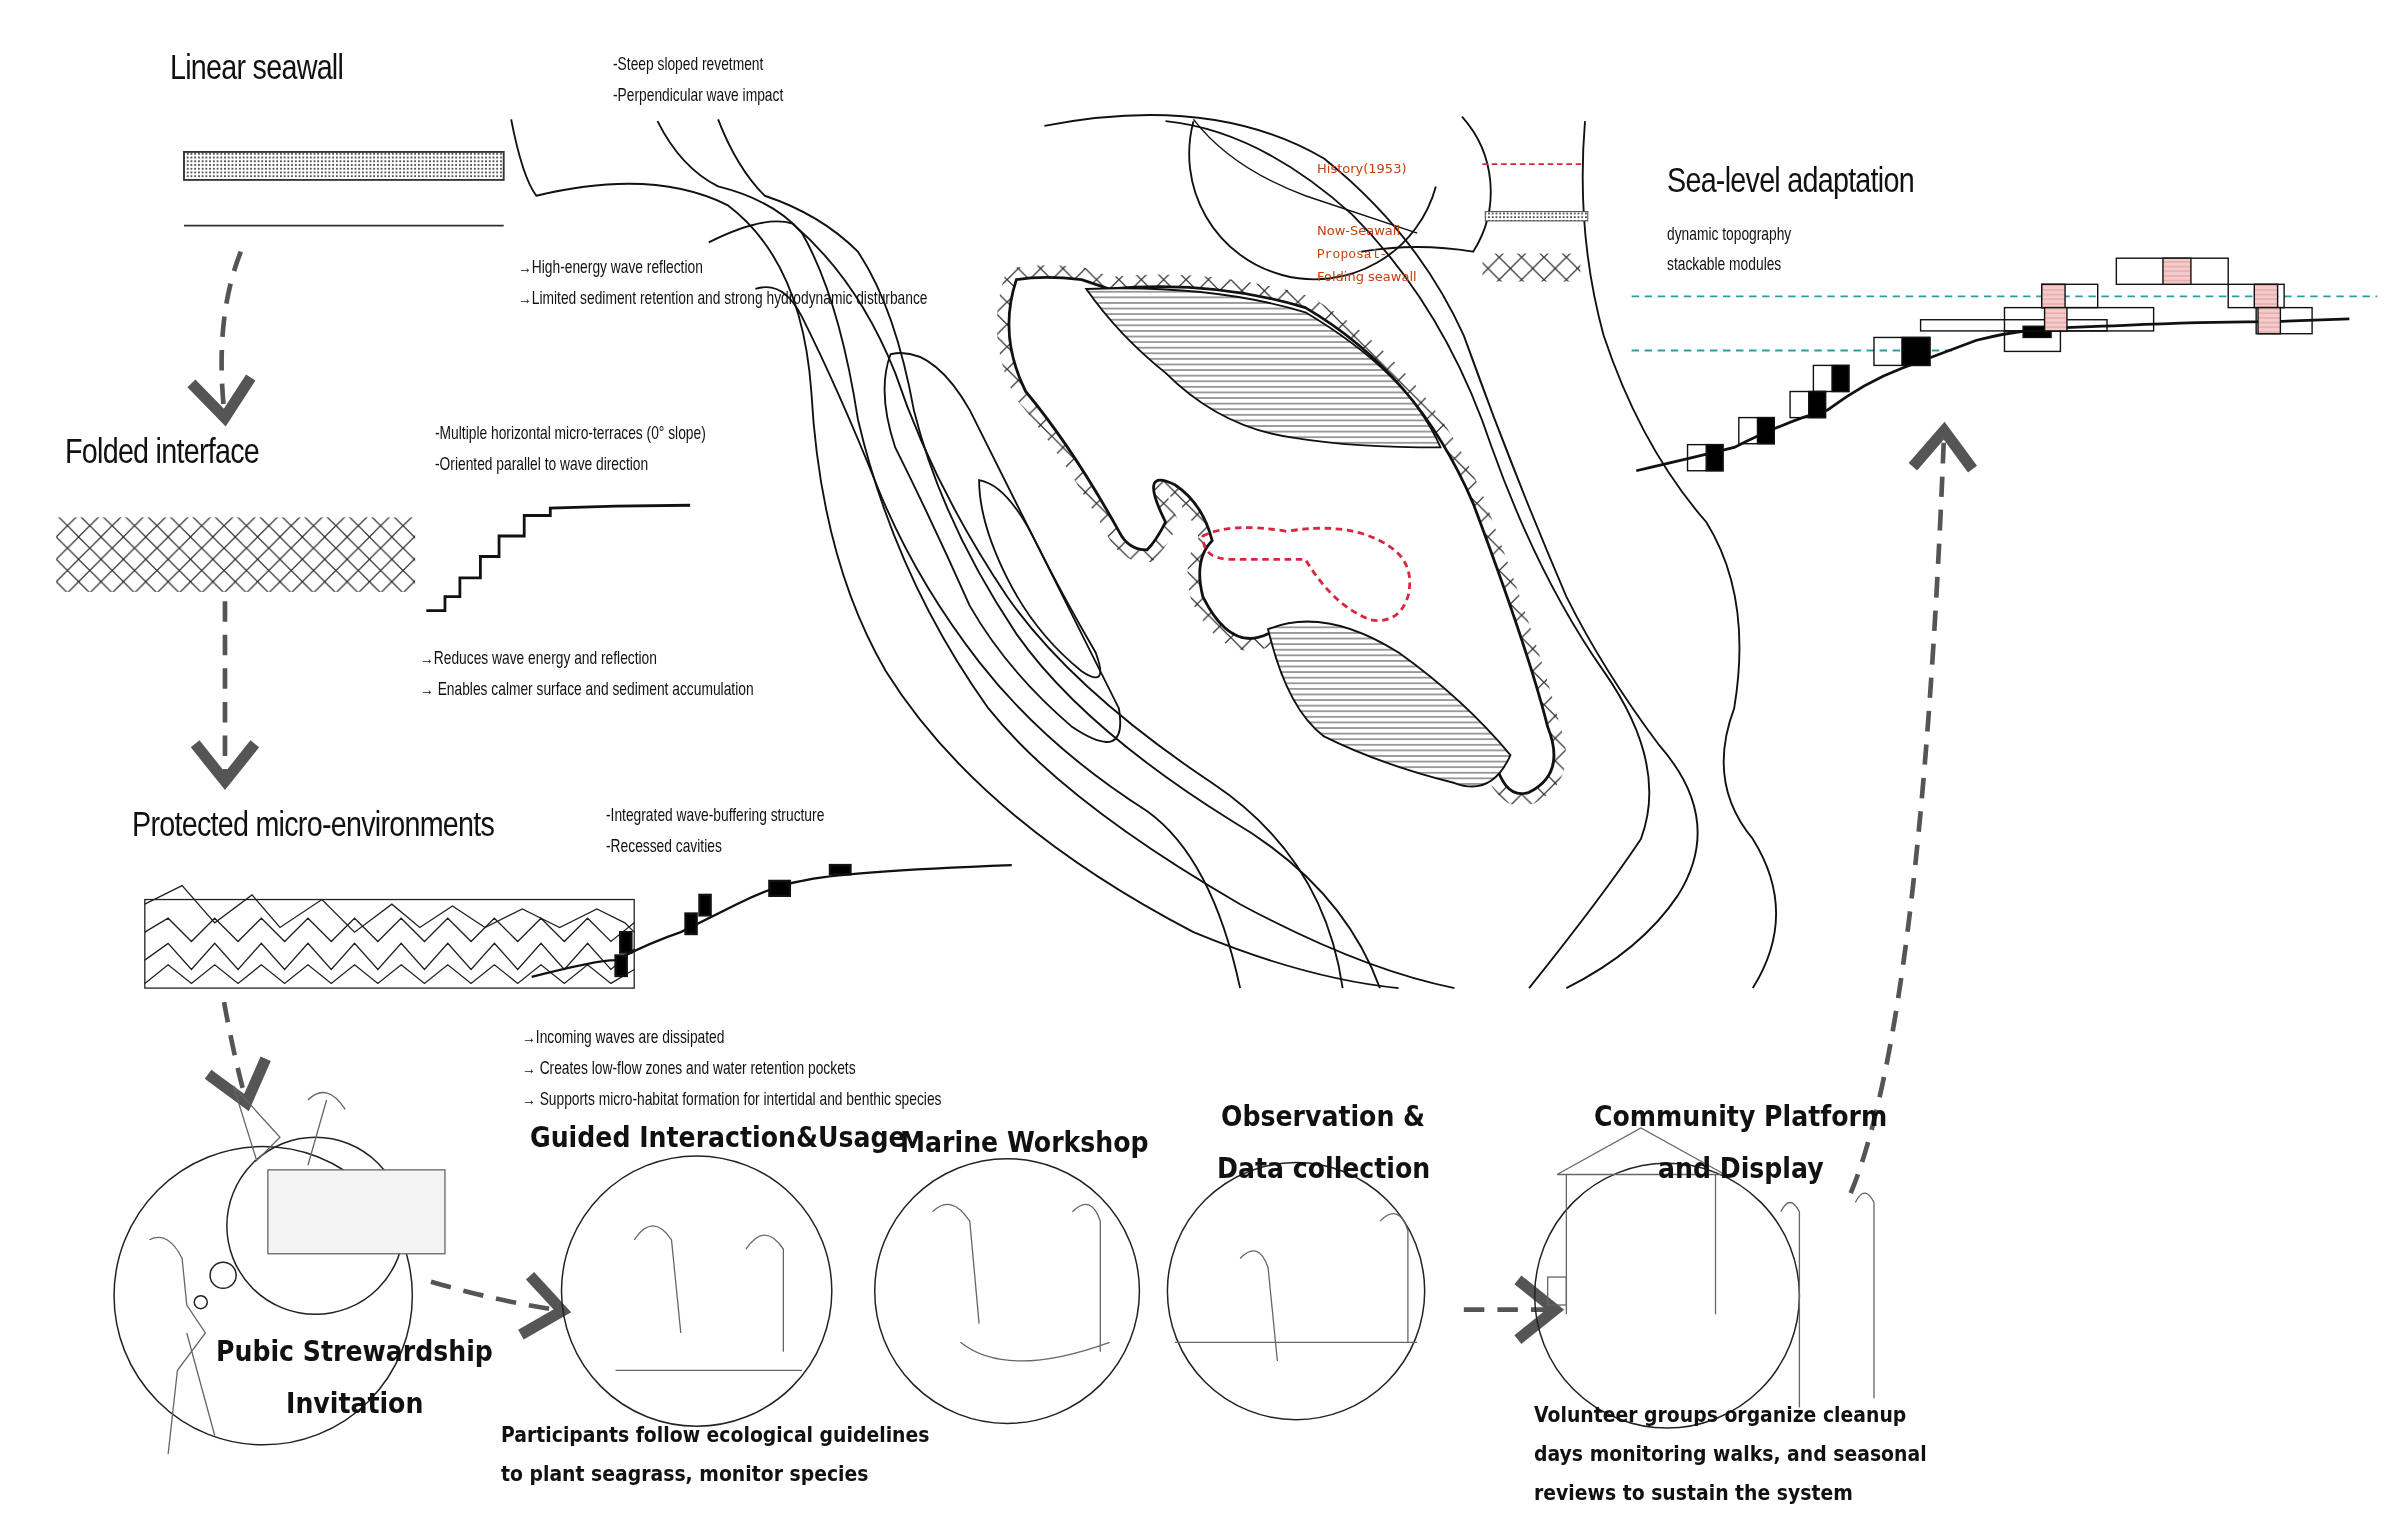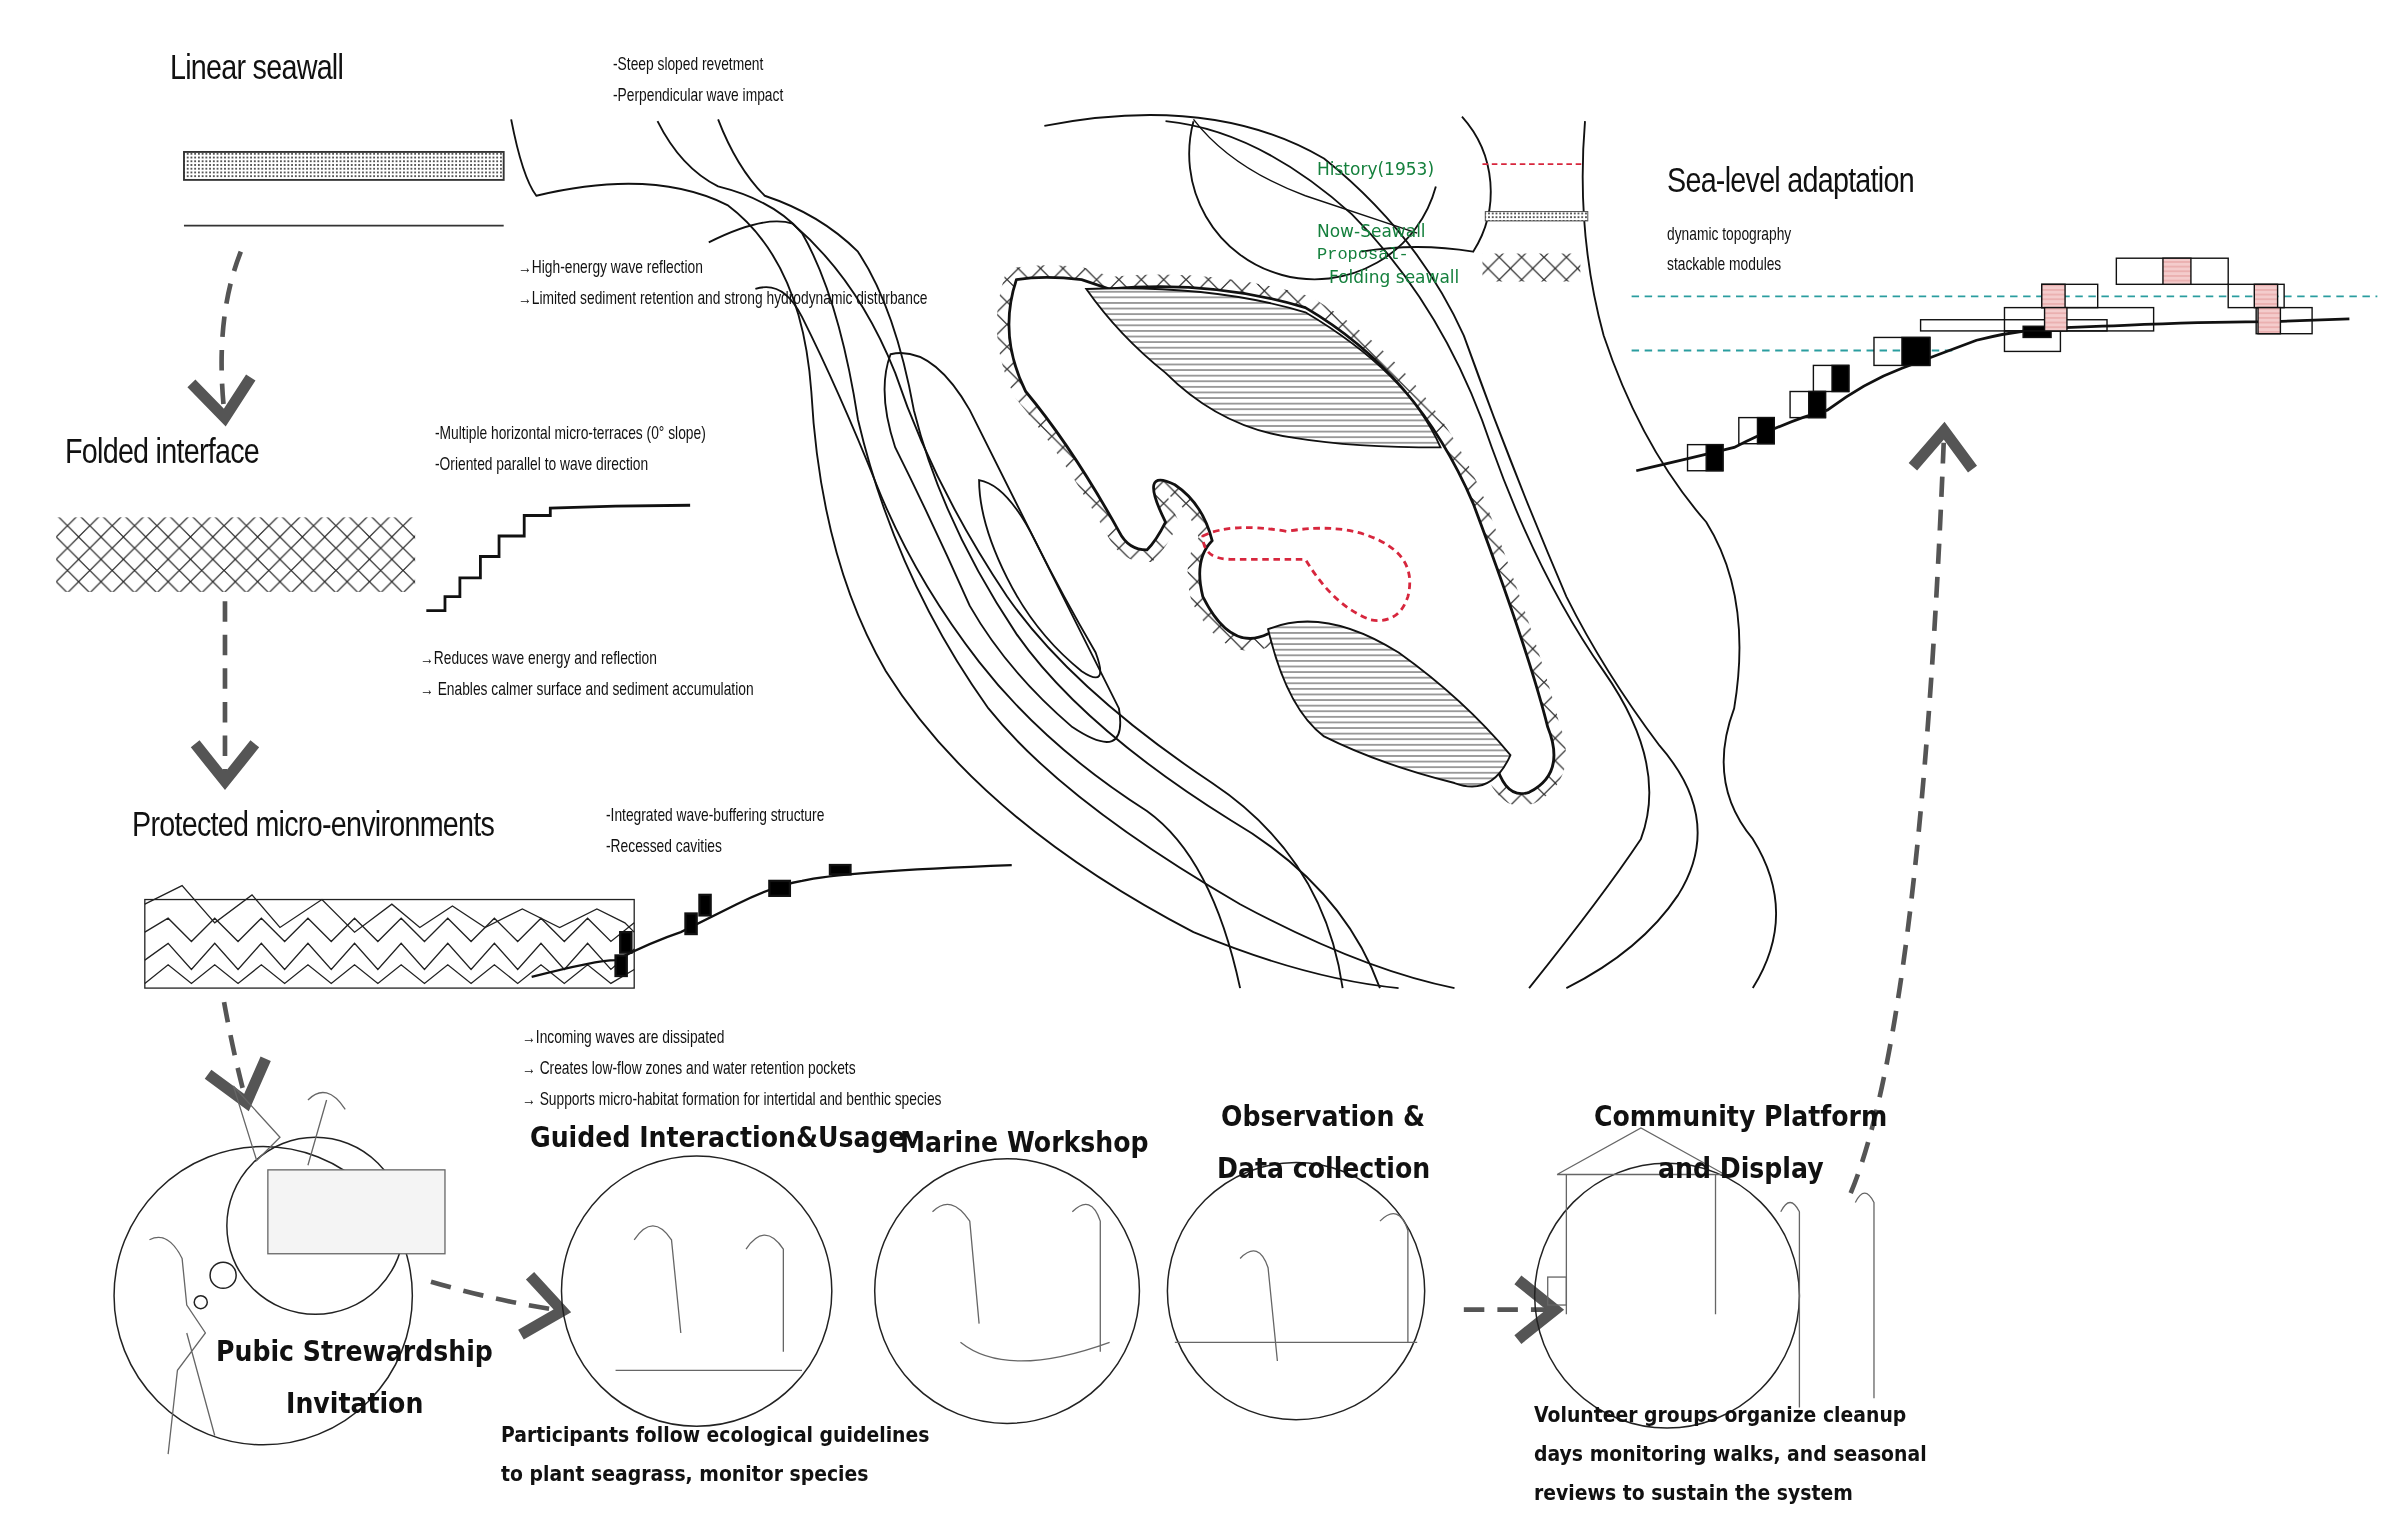--- a/index.html
+++ b/index.html
@@ -1,21 +1,21 @@
 <!DOCTYPE html>
 <html style="font-size:15px"><head>
 <meta charset="utf-8">
 <style>
   html,body{margin:0;padding:0;background:#ffffff;}
   body{width:2387px;height:1539px;position:relative;overflow:hidden;font-family:"DejaVu Sans Condensed","DejaVu Sans",sans-serif;color:#111;}
   .abs{position:absolute;}
   svg.canvas{position:absolute;left:0;top:0;}
   .h1{font-family:"Liberation Sans",sans-serif;font-size:35px;letter-spacing:-0.9px;transform:scaleX(0.82);transform-origin:left top;white-space:nowrap;font-weight:400;}
   .note{font-family:"Liberation Sans",sans-serif;font-size:17.7px;transform:scaleX(0.78);transform-origin:left top;white-space:nowrap;color:#111;}
-  .legend{font-family:"DejaVu Sans",sans-serif;font-size:17px;white-space:nowrap;color:#15803d;line-height:22.4px;}
+  .legend{font-family:"DejaVu Sans",sans-serif;font-size:13px;white-space:nowrap;color:#c2410c;line-height:22.4px;}
   .step-title{font-family:"DejaVu Sans",sans-serif;font-size:28px;white-space:nowrap;font-weight:600;transform:scaleX(0.9);transform-origin:left top;color:#111;}
   .desc{font-family:"DejaVu Sans",sans-serif;font-size:21.4px;font-weight:600;white-space:nowrap;transform:scaleX(0.88);transform-origin:left top;line-height:39px;color:#111;}
 </style>
 </head>
 <body>
 
 <svg class="canvas" width="2387" height="1539" viewBox="0 0 2560 1651">
   <defs>
     <pattern id="dotgrid" width="4" height="4" patternUnits="userSpaceOnUse">
       <rect width="4" height="4" fill="#fff"></rect>
@@ -180,21 +180,21 @@
 <div class="abs note" style="left:522px;top:1089px;">→ Supports micro-habitat formation for intertidal and benthic species</div>
 
 <div class="abs h1" style="left:1667px;top:160px;">Sea-level adaptation</div>
 <div class="abs note" style="left:1667px;top:224px;">dynamic topography</div>
 <div class="abs note" style="left:1667px;top:254px;">stackable modules</div>
 
 <div class="abs" style="left:1317px;top:158px;">
   <div class="legend" style="position:absolute;left:0;top:0;">History(1953)</div>
   <div class="legend" style="position:absolute;left:0;top:62px;">Now-Seawall</div>
   <div class="legend" style="position:absolute;left:0;top:86px;font-family:Liberation Mono, monospace;">Proposal-</div>
-  <div class="legend" style="position:absolute;left:0;top:108px;margin-left:12px;">Folding seawall</div>
+  <div class="legend" style="position:absolute;left:0;top:108px;">Folding seawall</div>
 </div>
 
 <div class="abs step-title" style="left:216px;top:1335px;">Pubic Strewardship</div>
 <div class="abs step-title" style="left:286px;top:1387px;">Invitation</div>
 
 <div class="abs step-title" style="left:530px;top:1121px;">Guided Interaction&amp;Usage</div>
 <div class="abs desc" style="left:501px;top:1415px;">Participants follow ecological guidelines</div>
 <div class="abs desc" style="left:501px;top:1454px;">to plant seagrass, monitor species</div>
 
 <div class="abs step-title" style="left:900px;top:1126px;">Marine Workshop</div>

